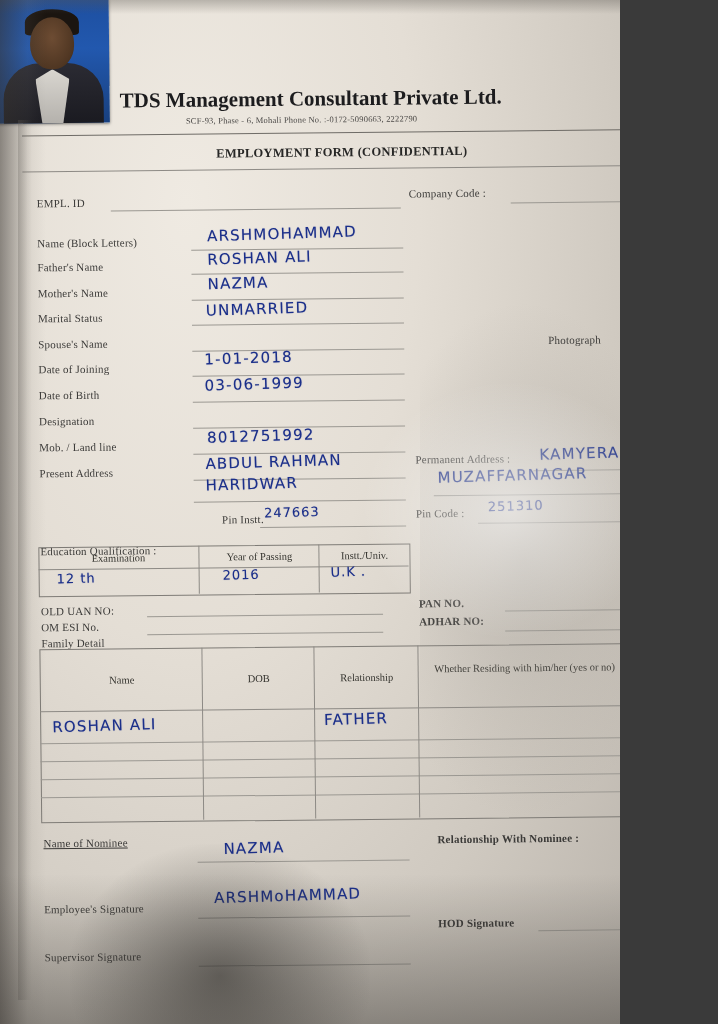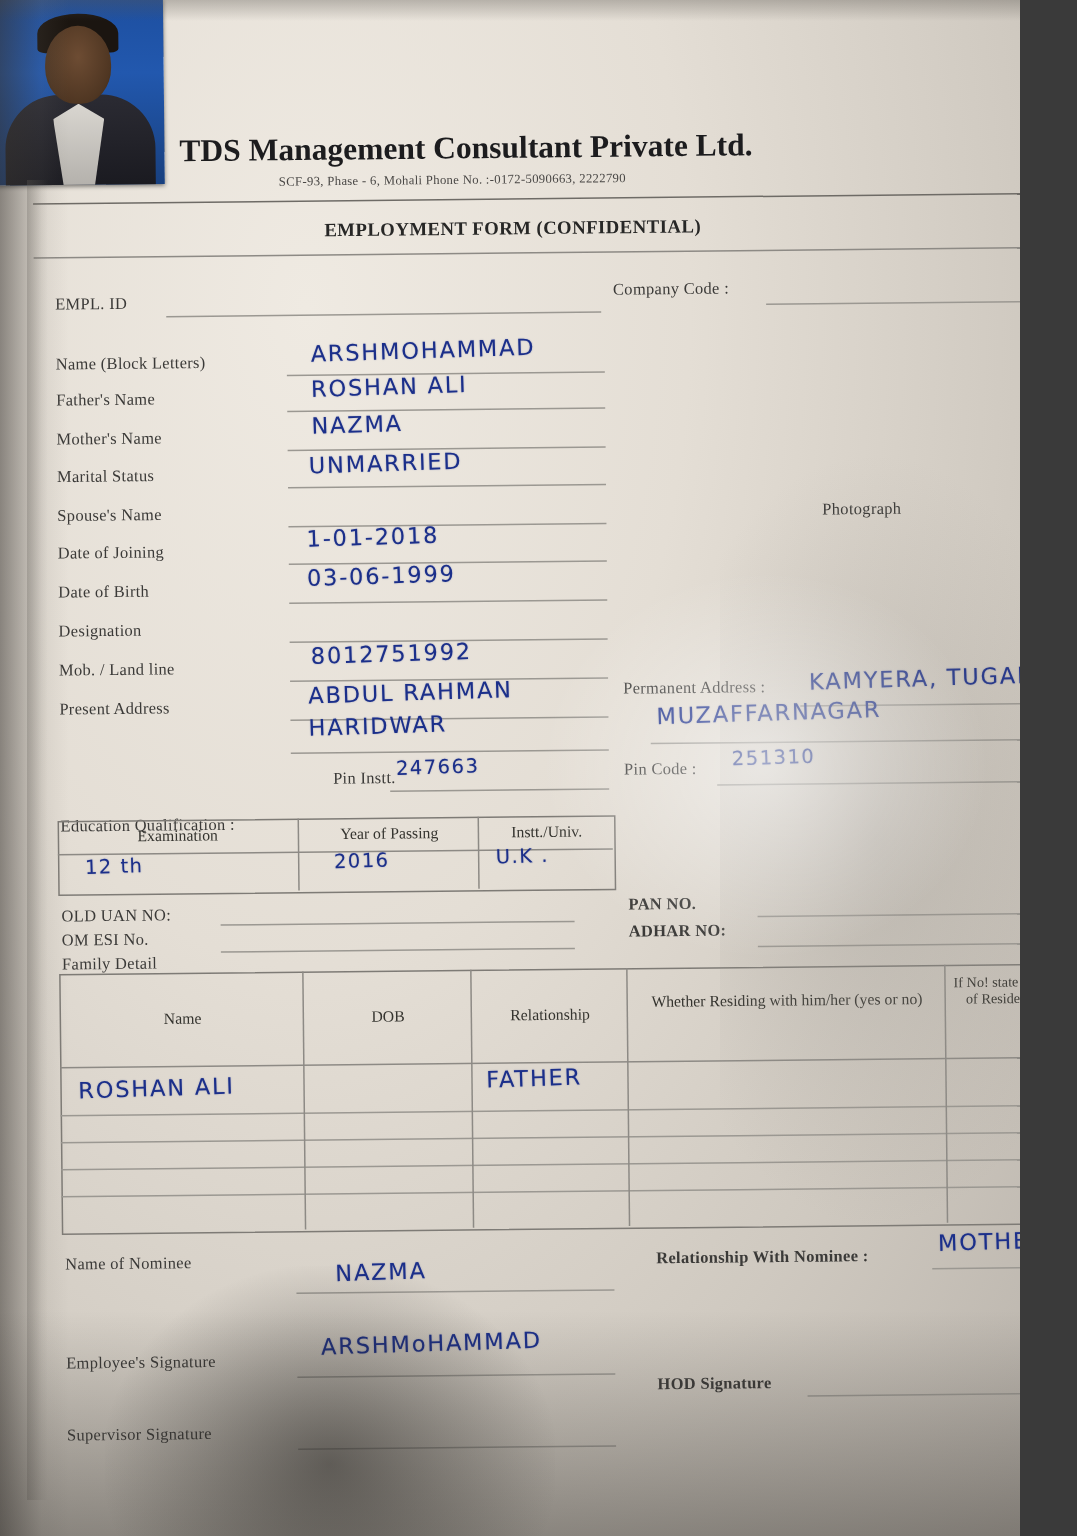--- a/index.html
+++ b/index.html
@@ -8,21 +8,21 @@
     background: #3a3a3a;
   }
   body {
     width: 718px;
     height: 1024px;
     overflow: hidden;
     font-family: "Liberation Serif", serif;
   }
   #sheet {
     position: relative;
-    width: 680px;
+    width: 620px;
     height: 1024px;
     background: #d8d4cc;
     background-image:
       radial-gradient(ellipse at 30% 20%, #efeae2 0%, #e4ded5 38%, #cfc9c0 72%, #b9b3ab 100%);
     overflow: hidden;
   }
   
   .paper {
     position: absolute;
     left: -6px;
@@ -273,21 +273,21 @@
 
     <div class="cellh" style="left:48px; top:676px; width:156px;">Name</div>
     <div class="cellh" style="left:210px; top:676px; width:106px;">DOB</div>
     <div class="cellh" style="left:322px; top:676px; width:98px;">Relationship</div>
     <div class="cellh" style="left:426px; top:668px; width:206px;">Whether Residing with him/her   (yes or no)</div>
     <div class="cellh" style="left:638px; top:658px; width:70px; font-size:9.5px;">If No! state place of Residence</div>
 
     <div class="hw" style="left:56px; top:718px;">ROSHAN ALI</div>
     <div class="hw" style="left:328px; top:714px;">FATHER</div>
 
-    <div class="t lbl" style="left:46px; top:838px;">Name of Nominee</div>
+    <div class="t lbl" style="left:46px; top:838px;text-decoration:underline;">Name of Nominee</div>
     <div class="rule thin" style="left:200px; top:864px; width:212px;"></div>
     <div class="hw" style="left:226px; top:842px;">NAZMA</div>
 
     <div class="t lbl lbl-b" style="left:440px; top:838px;">Relationship With Nominee :</div>
     <div class="rule thin" style="left:624px; top:852px; width:86px;"></div>
     <div class="hw" style="left:628px; top:826px;">MOTHER</div>
 
     <div class="t lbl" style="left:46px; top:904px;">Employee's Signature</div>
     <div class="rule thin" style="left:200px; top:920px; width:212px;"></div>
     <div class="hw" style="left:216px; top:890px;">ARSHMoHAMMAD</div>

